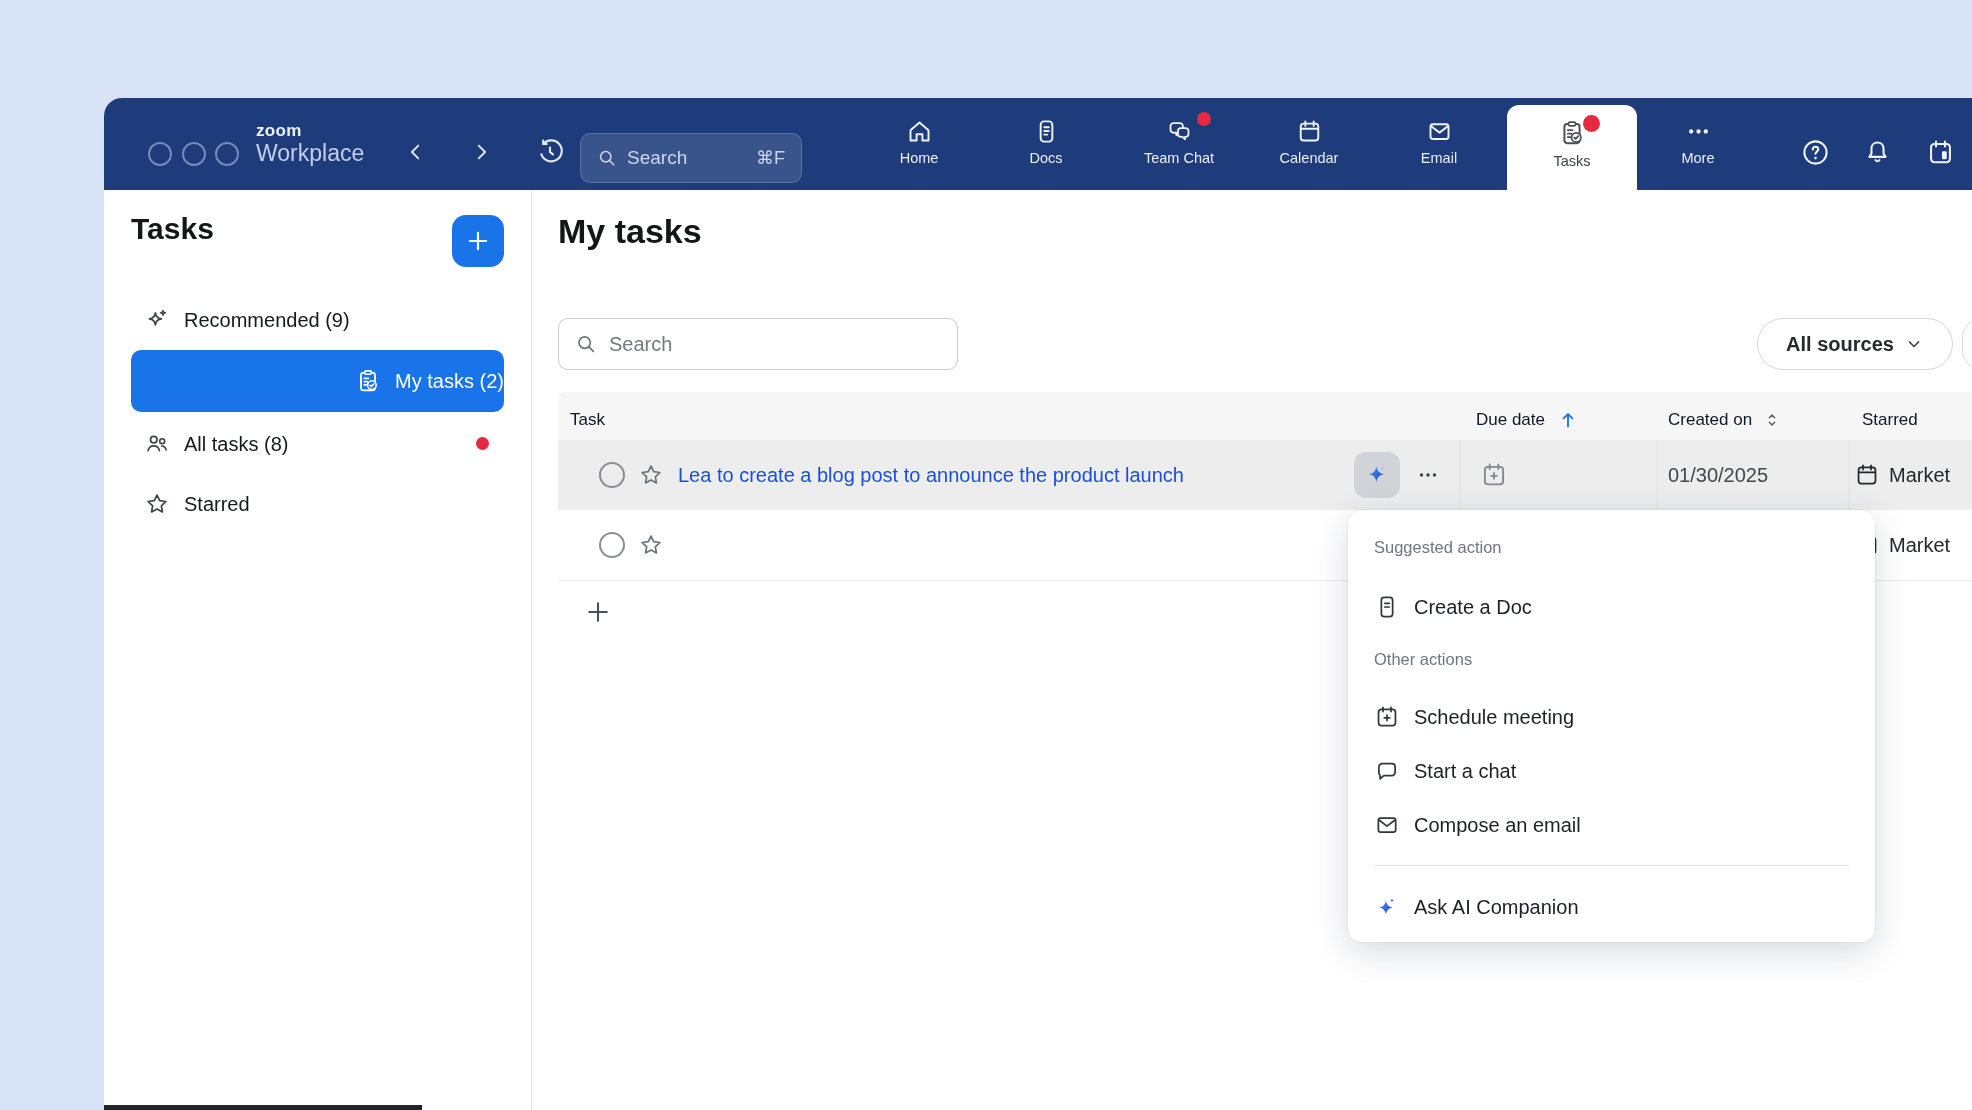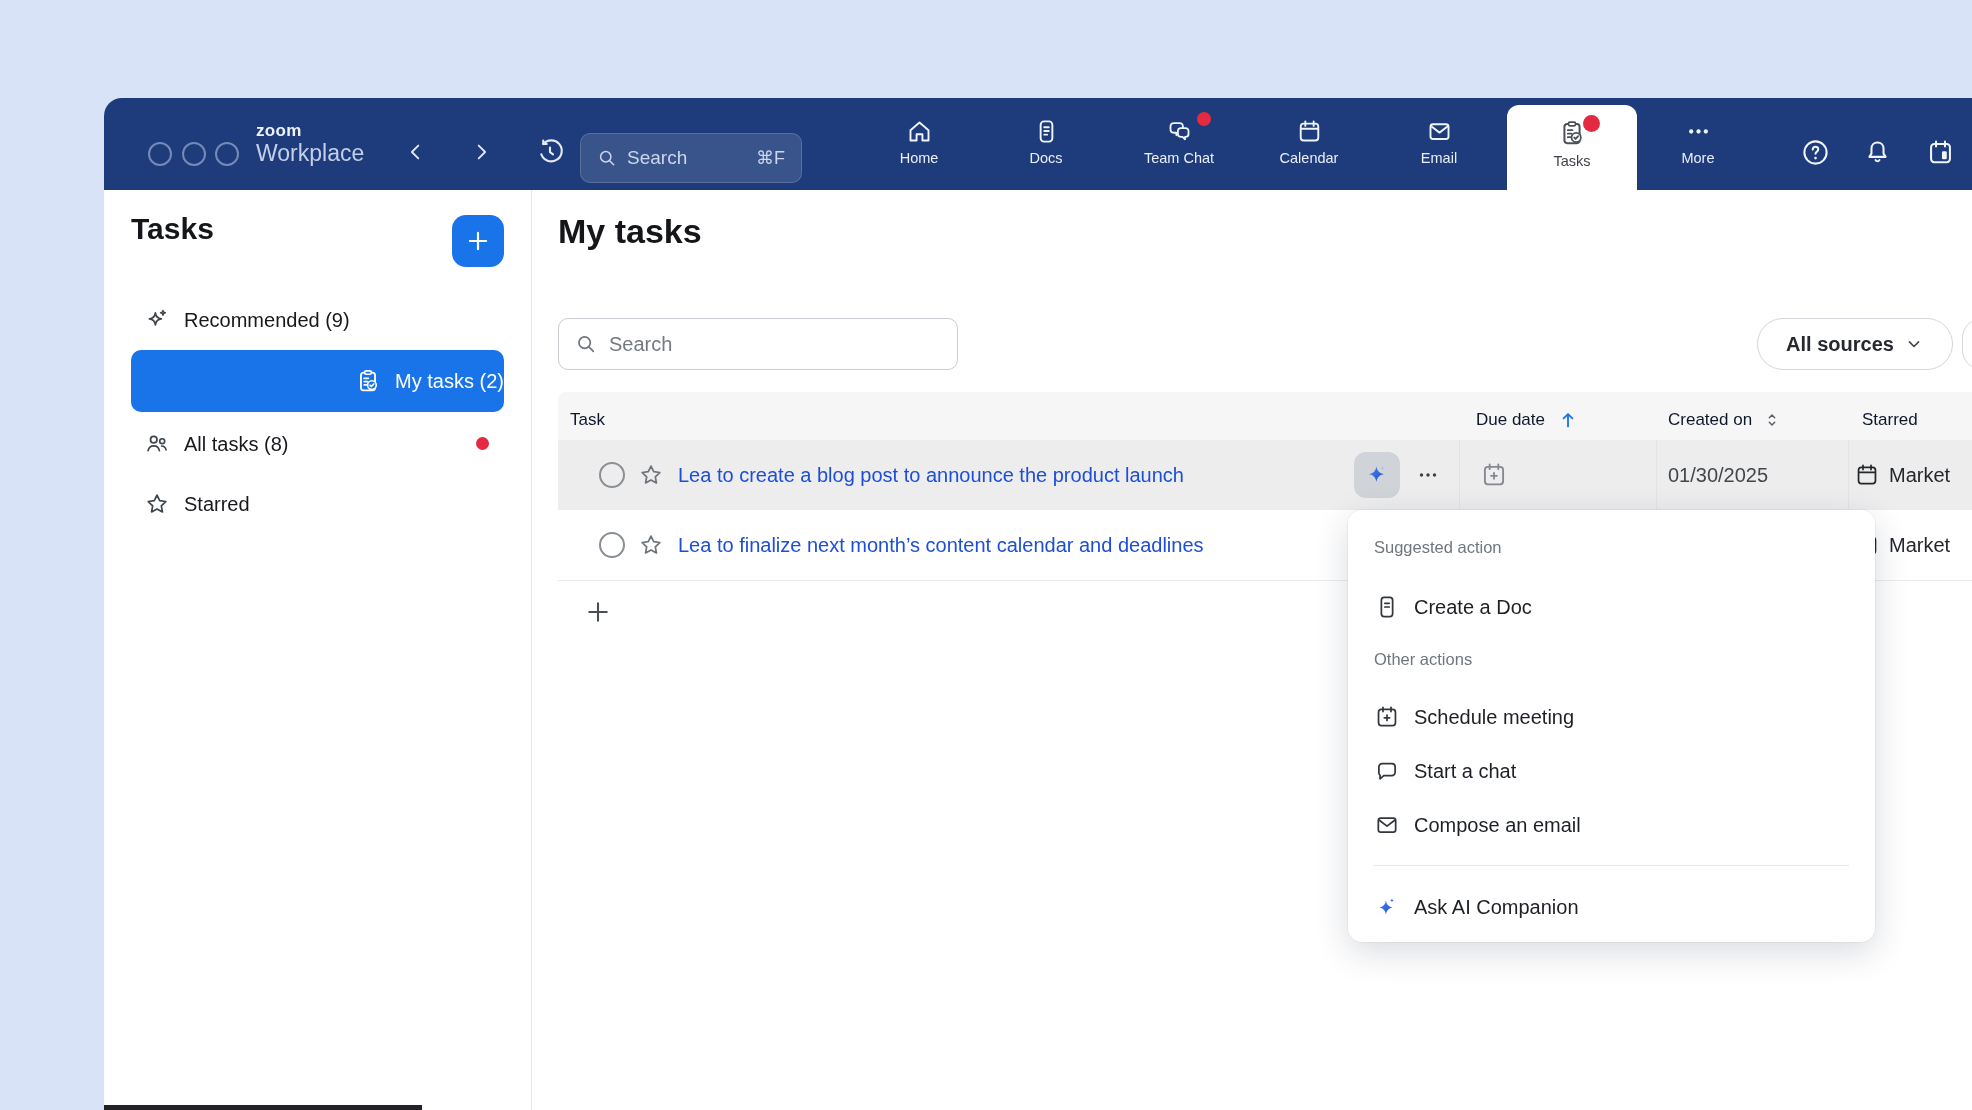--- a/index.html
+++ b/index.html
@@ -348,21 +348,20 @@
   <div class="abs row row2">
     <div class="cell-line" style="left:901px"></div>
     <div class="cell-line" style="left:1098px"></div>
     <div class="cell-line" style="left:1290px"></div>
     <div class="chk"></div>
     <span class="star">
       <svg width="26" height="26" viewBox="0 0 24 24">
           <path d="M12 3.8l2.5 5.1 5.6.8-4.1 4 1 5.6-5-2.7-5 2.7 1-5.6-4.1-4 5.6-.8z" fill="none" stroke="#6e747c" stroke-width="1.6" stroke-linejoin="round"></path>
         </svg>
     </span>
-    <div class="task-text">Lea to finalize next month’s content calendar and deadlines</div>
     <div class="source-cell">
       <svg width="26" height="26" viewBox="0 0 24 24">
           <rect x="4.2" y="5" width="15.6" height="15" rx="2.6" fill="none" stroke="#24272c" stroke-width="1.6"></rect>
           <path d="M8.3 3v4M15.7 3v4M4.5 9.6h15" stroke="#24272c" stroke-width="1.6" stroke-linecap="round"></path>
         </svg>
       <span class="lbl">Market</span>
     </div>
   </div>
 
   <div class="abs add-row">

